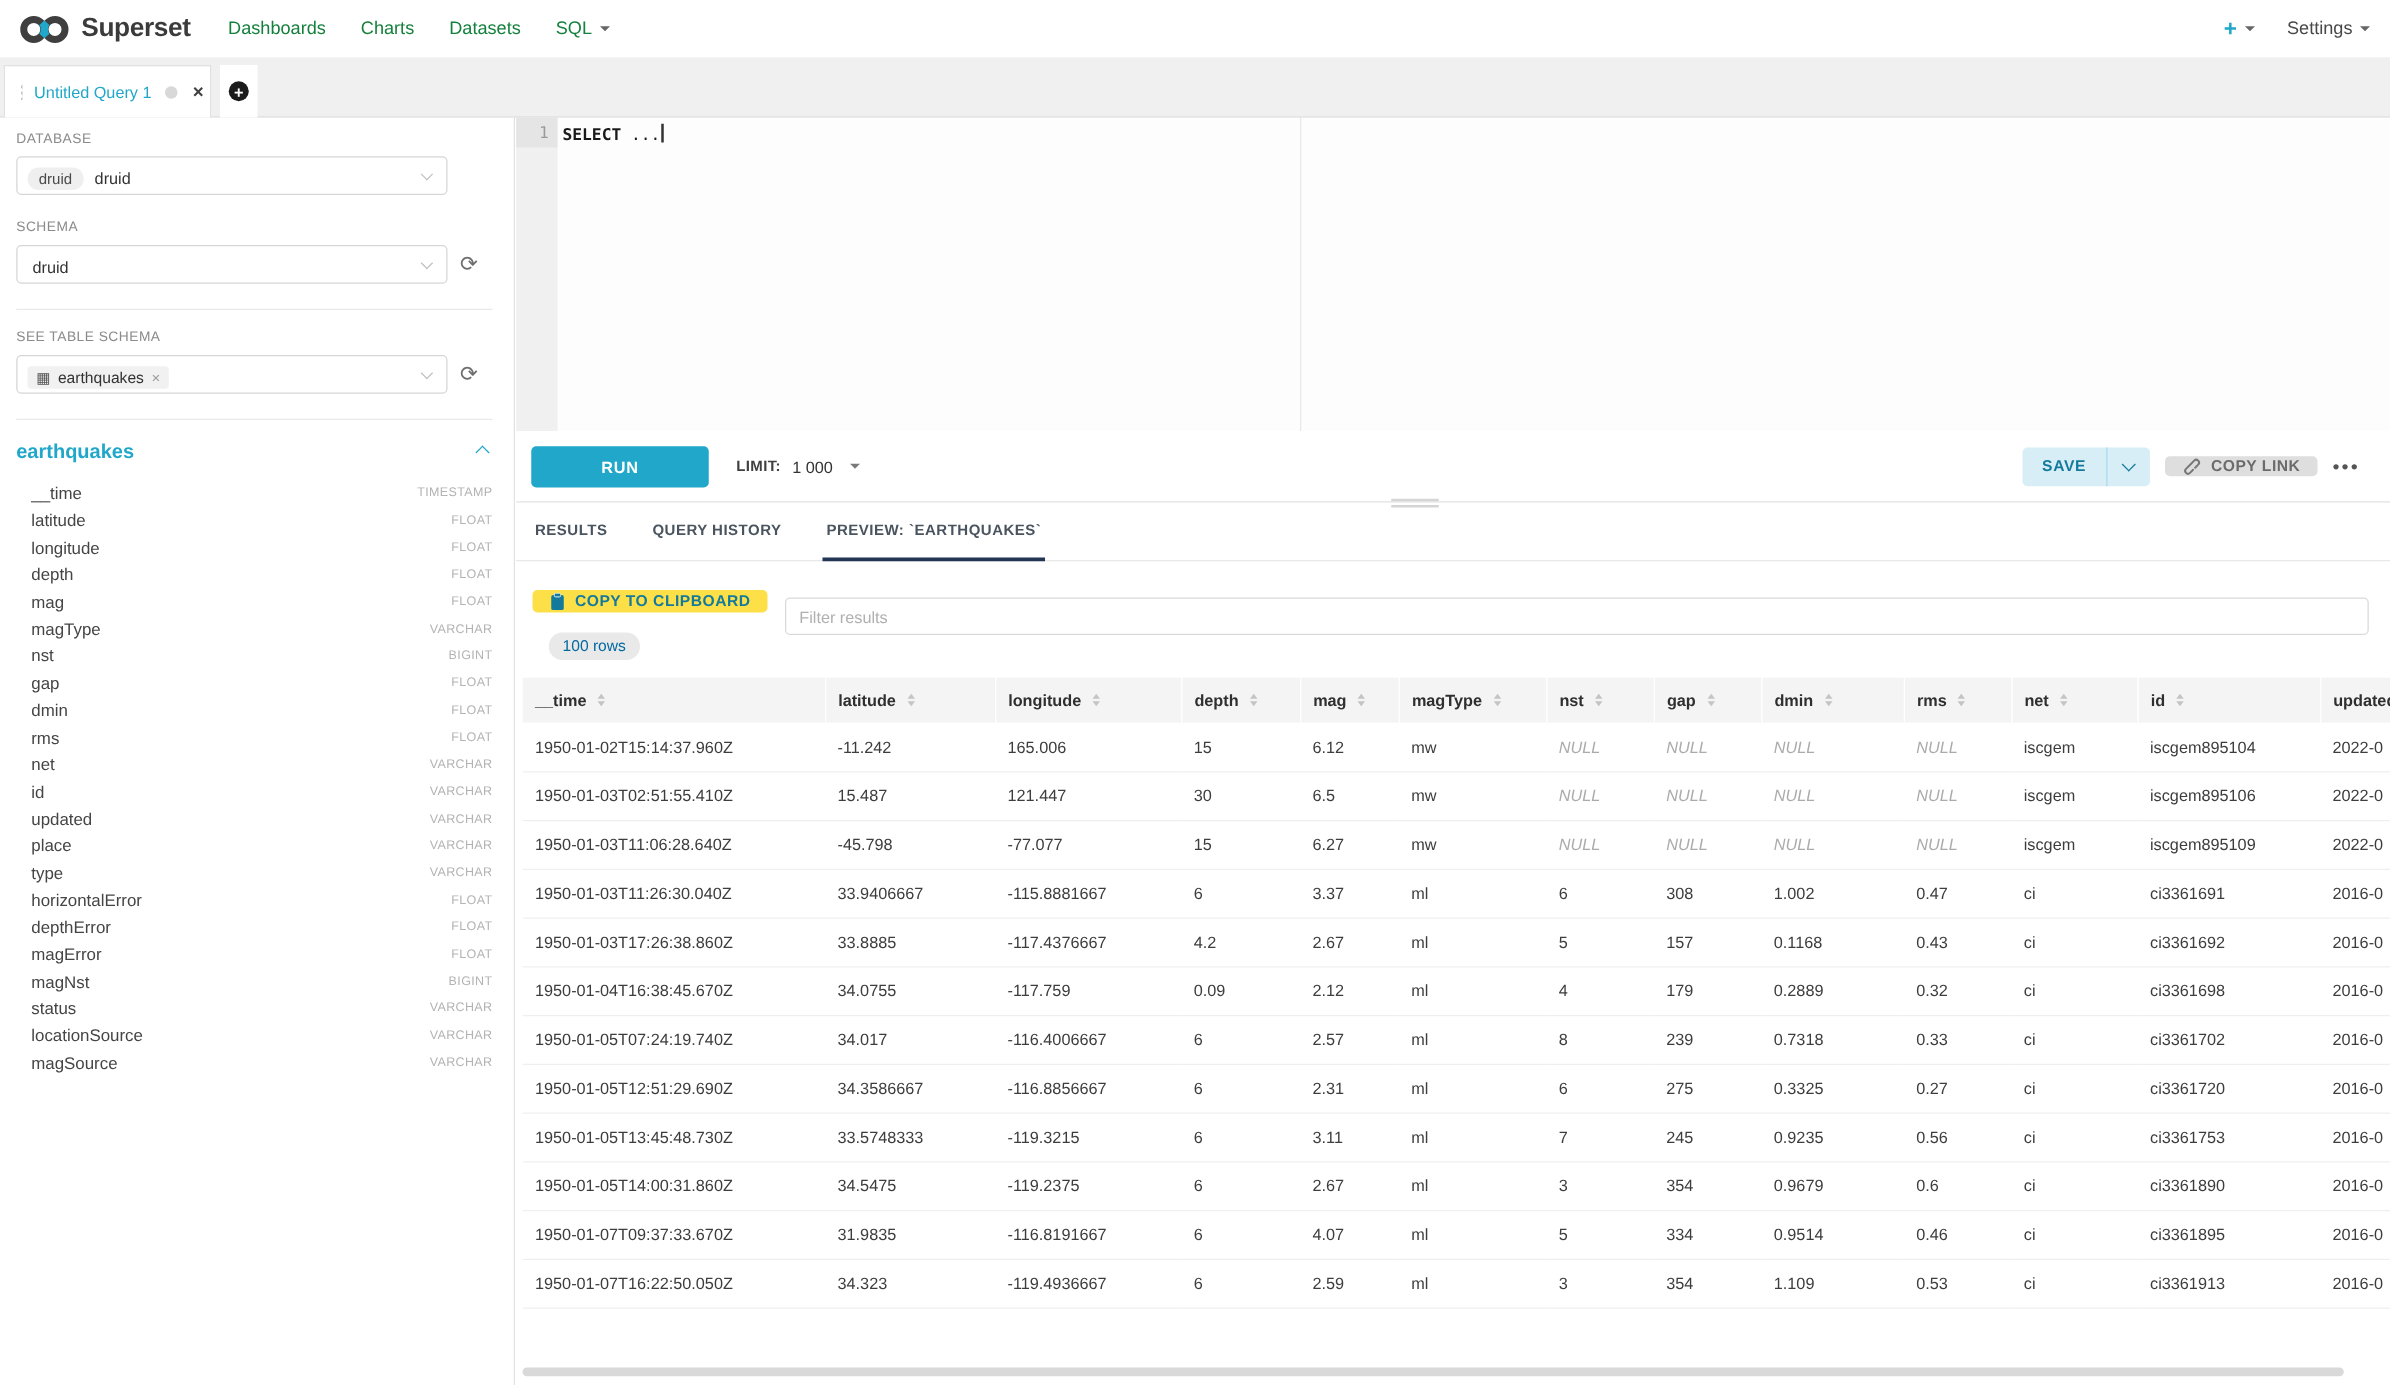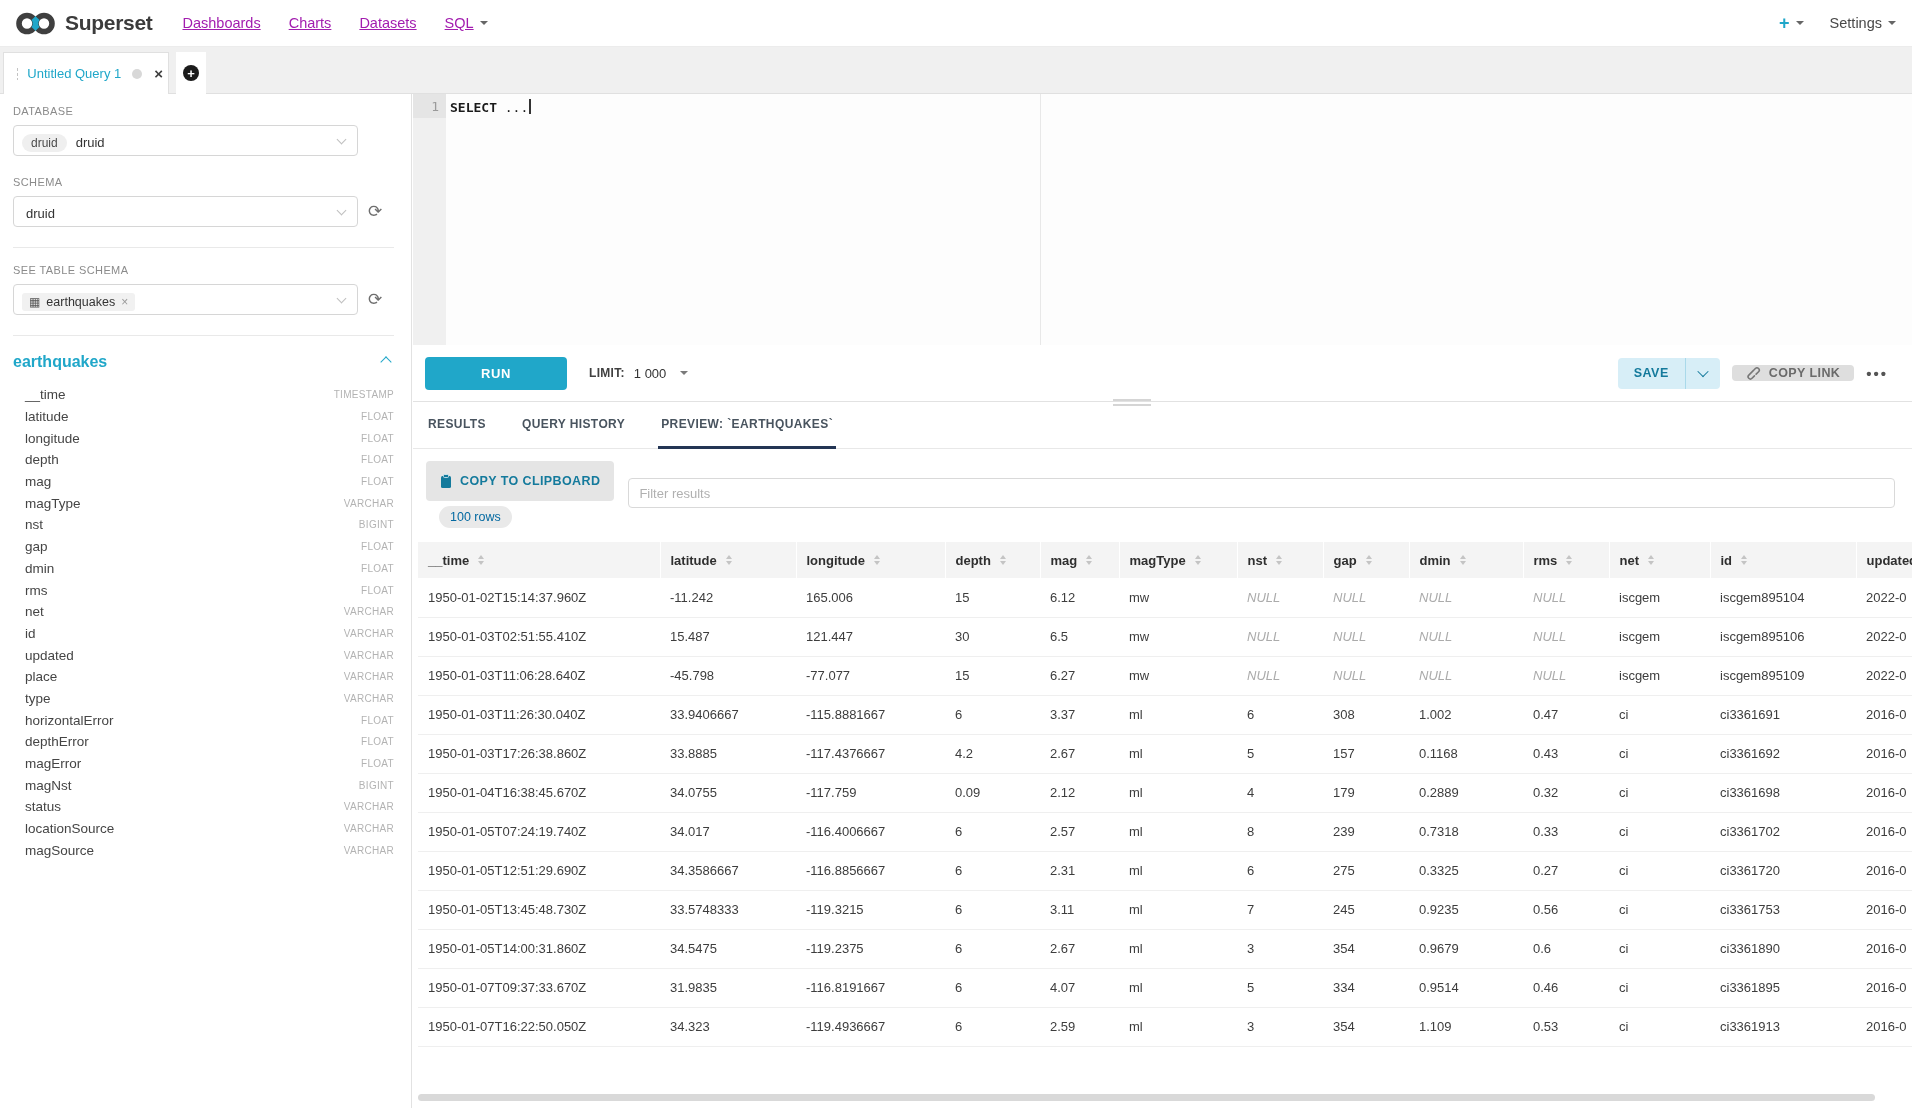--- a/index.html
+++ b/index.html
@@ -5,22 +5,22 @@
   * { margin:0; padding:0; box-sizing:border-box; }
   html,body { width:1912px; height:1108px; overflow:hidden; background:#fff;
     font-family:"Liberation Sans", sans-serif; color:#3f3f3f; }
 
   
   .navbar { position:absolute; top:0; left:0; width:1912px; height:47px; background:#fff;
     border-bottom:1px solid #ececec; display:flex; align-items:center; z-index:30; }
   .brand { display:flex; align-items:center; gap:7px; padding:0 16px 0 14px; }
   .brand-text { font-size:21px; font-weight:bold; color:#3b3b3b; letter-spacing:-0.3px; }
   .nav-items { display:flex; align-items:center; height:100%; }
-  .nav-item { padding:0 14px; font-size:14.5px; color:#a21caf; height:100%;
-    display:flex; align-items:center; cursor:pointer;text-decoration:underline; }
+  .nav-item { padding:0 14px; font-size:14.5px; color:#15803d; height:100%;
+    display:flex; align-items:center; cursor:pointer; }
   .caret-down { width:0; height:0; border-left:4px solid transparent; border-right:4px solid transparent;
     border-top:4.5px solid #666; display:inline-block; margin-left:6px; }
   .nav-right { margin-left:auto; display:flex; align-items:center; gap:26px; padding-right:16px; }
   .nav-plus { color:#20A7C9; font-size:18px; font-weight:bold; display:flex; align-items:center; cursor:pointer; }
   .nav-settings { font-size:14.5px; color:#484848; display:flex; align-items:center; cursor:pointer; }
 
   
   .tabstrip { position:absolute; top:47px; left:0; width:1912px; height:47px; background:#f0f0f0;
     border-bottom:1px solid #e0e0e0; z-index:20; }
   .qtab { position:absolute; left:3px; top:5px; height:42px; width:166px; background:#fff;
@@ -102,21 +102,21 @@
 
   
   .rtabs { position:absolute; top:308px; left:0; right:0; height:47px; border-bottom:1px solid #e8e8e8;
     display:flex; align-items:flex-end; padding-left:12px; }
   .rtab { font-size:12px; font-weight:bold; color:#49545f; letter-spacing:0.4px; padding:0 3px 17px 3px;
     margin-right:30px; cursor:pointer; position:relative; white-space:nowrap; }
   .rtab.active::after { content:""; position:absolute; left:0; right:0; bottom:-1px; height:3px; background:#233554; }
 
   
   .actions { position:absolute; top:372px; left:13px; right:17px; height:30px; display:flex; align-items:center; }
-  .copyclip-btn { height:40px; background:#e5e5e5; border:none; border-radius:4px; display:flex; align-items:center;
+  .copyclip-btn { height:18px; background:#fde047; border:none; border-radius:4px; display:flex; align-items:center;
     gap:8px; padding:0 14px; font-size:12.5px; font-weight:bold; color:#147a9c; letter-spacing:0.4px;
     cursor:pointer; font-family:inherit; white-space:nowrap; }
   .filter-input { flex:1; height:30px; margin-left:14px; border:1px solid #d9d9d9; border-radius:4px;
     padding:0 10px; font-size:13px; color:#c2410c; font-family:inherit; outline:none;margin-top:24px; }
   .filter-input::placeholder { color:#b0b0b0; }
 
   .rows-pill { position:absolute; top:412px; left:26px; height:22px; background:#e9e9e9; border-radius:11px;
     display:inline-flex; align-items:center; padding:0 11px; font-size:12.5px; color:#0369a1; }
 
   

